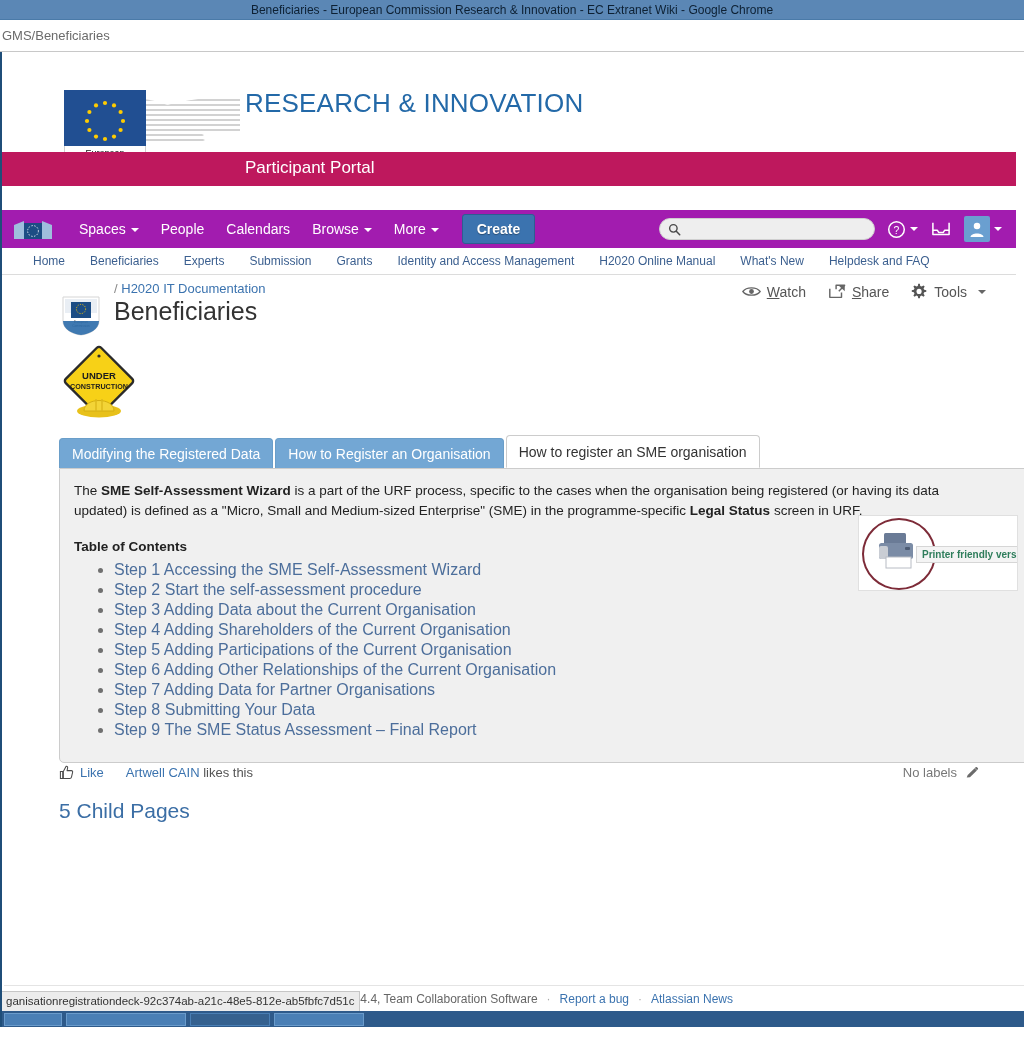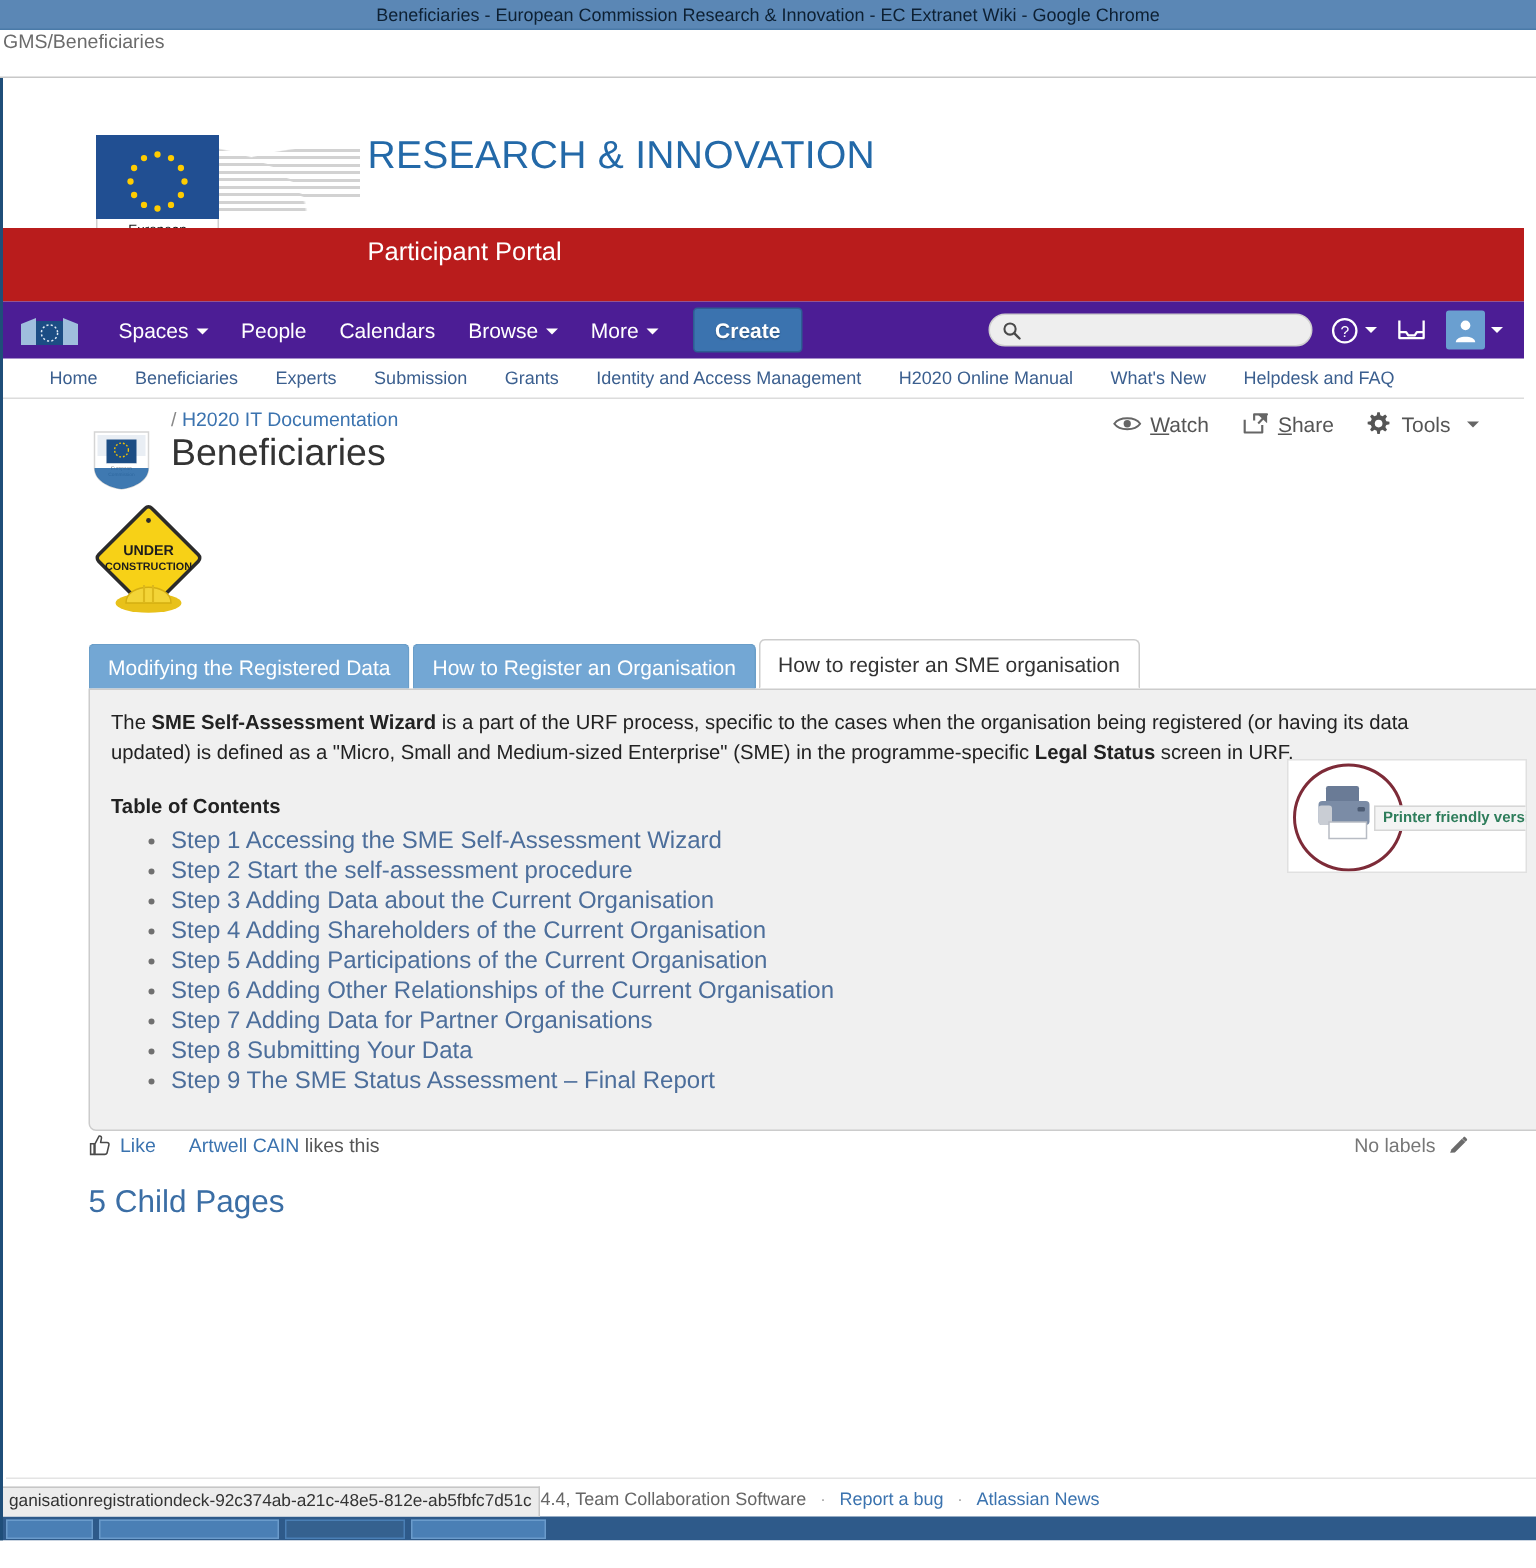--- a/index.html
+++ b/index.html
@@ -20,21 +20,21 @@
     display: flex;
     align-items: center;
     justify-content: center;
     border-bottom: 1px solid #4a7aa8;
   }
   .urlstrip {
     height: 32px;
     background: #ffffff;
     border-bottom: 1px solid #c8c8c8;
     display: flex;
-    align-items: flex-start;
+    align-items: center;
     padding-left: 2px;
     font-size: 13px;
     color: #6b6b6b;
   }
 
   
   .viewport {
     position: relative;
     width: 1024px;
     height: 975px;
@@ -103,39 +103,40 @@
   .ri-title {
     position: absolute;
     left: 243px; top: 36px;
     font-size: 26px;
     color: #2369a8;
     letter-spacing: 0.2px;
   }
 
   
   .pp-bar {
-    height: 49px;
-    background: #b91c1c;
+    height: 34px;
+    background: #be185d;
     position: relative;
   }
   .pp-text {
     position: absolute;
     left: 243px; top: 6px;
     color: #ffffff;
     font-size: 17px;
   }
 
   
   .cnav {
     height: 38px;
-    background: #4c1d95;
+    background: #a21caf;
     display: flex;
     align-items: center;
     padding-left: 10px;
     position: relative;
+    margin-top: 24px;
   }
   .cnav-logo {
     width: 42px; height: 24px;
     margin-right: 14px;
     position: relative;
   }
   .cnav-item {
     color: #ffffff;
     font-size: 14px;
     padding: 5px 11px;

